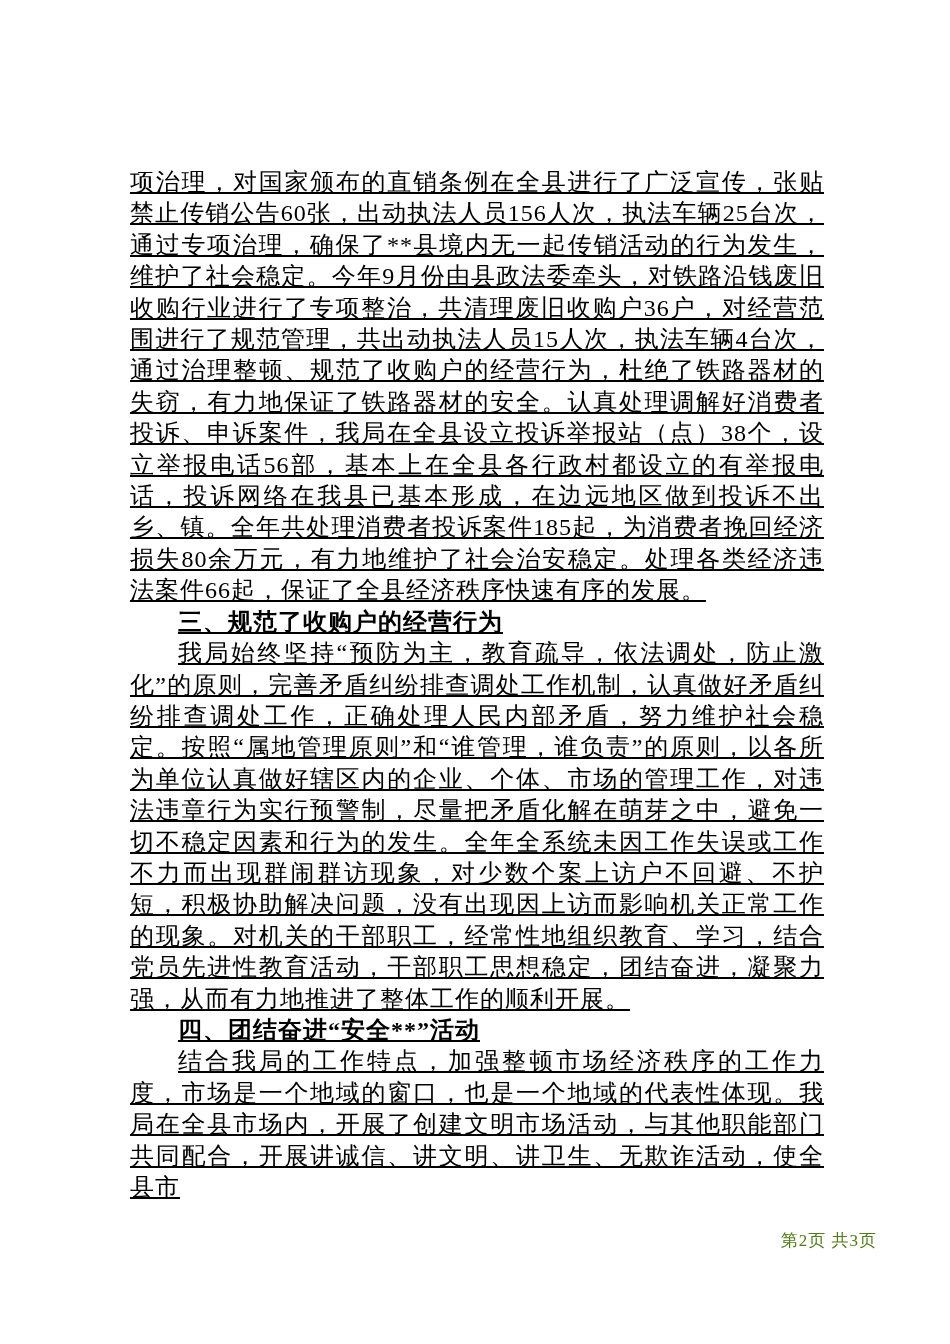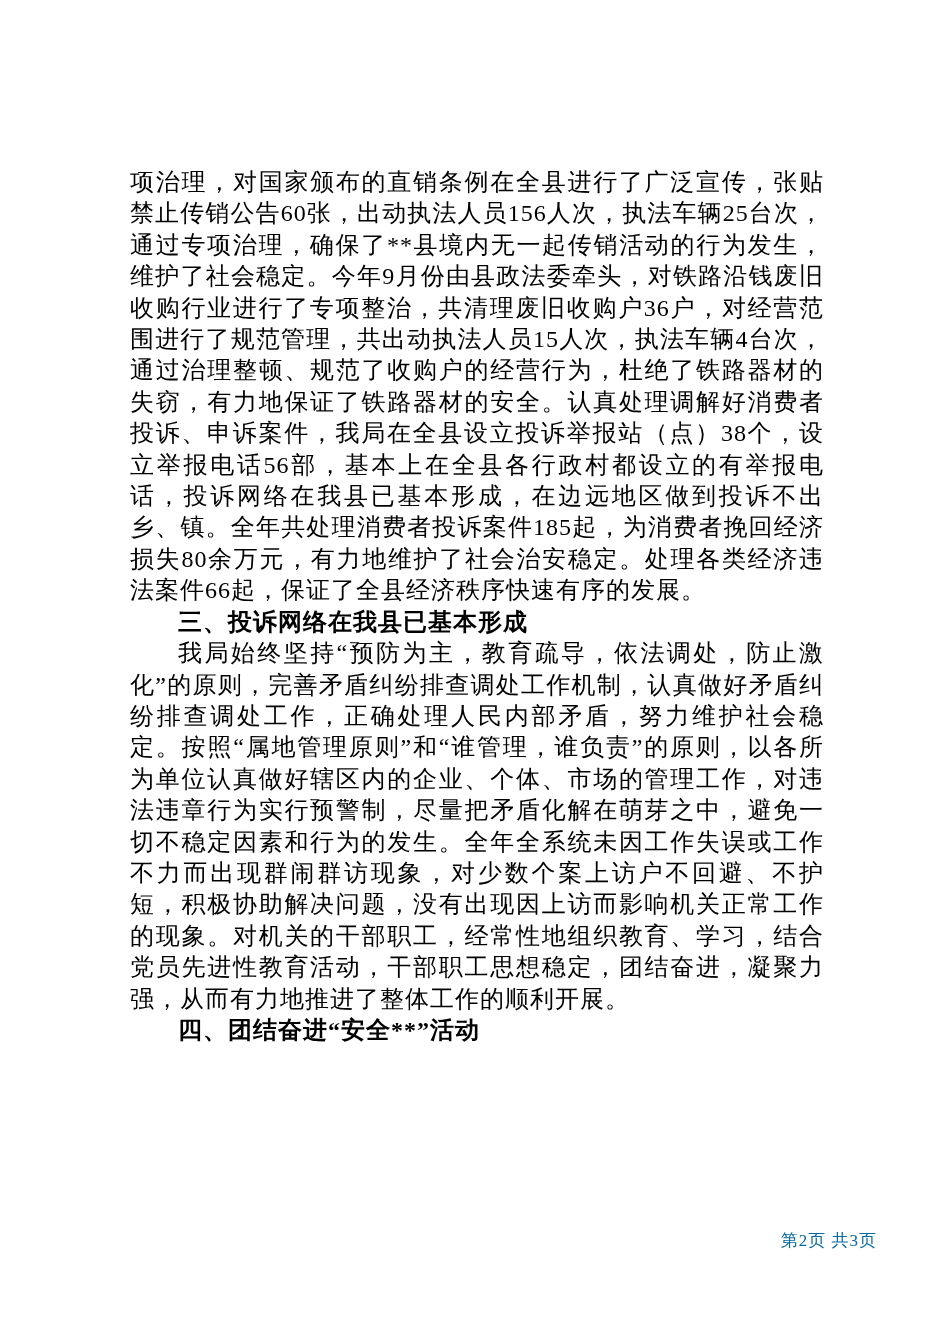--- a/index.html
+++ b/index.html
@@ -25,42 +25,44 @@
     font-size: 24px;
     line-height: 31.4px;
     letter-spacing: 1px;
     text-align: justify;
   }
 
   .content p {
     margin: 0;
     padding: 0;
     text-indent: 2em;
+    text-decoration: underline;
   }
 
   .content p.no-indent { text-indent: 0; }
 
   .content p.heading { font-weight: bold; }
 
   .page-footer {
     position: absolute;
     right: 73px;
     bottom: 92px;
     font-size: 17px;
     letter-spacing: 1px;
-    color: #0369a1;
+    color: #4d7c0f;
   }
 </style>
 </head>
 <body>
 
 <div class="page">
 
   <div class="content">
     <p class="body no-indent">项治理，对国家颁布的直销条例在全县进行了广泛宣传，张贴禁止传销公告60张，出动执法人员156人次，执法车辆25台次，通过专项治理，确保了**县境内无一起传销活动的行为发生，维护了社会稳定。今年9月份由县政法委牵头，对铁路沿钱废旧收购行业进行了专项整治，共清理废旧收购户36户，对经营范围进行了规范管理，共出动执法人员15人次，执法车辆4台次，通过治理整顿、规范了收购户的经营行为，杜绝了铁路器材的失窃，有力地保证了铁路器材的安全。认真处理调解好消费者投诉、申诉案件，我局在全县设立投诉举报站（点）38个，设立举报电话56部，基本上在全县各行政村都设立的有举报电话，投诉网络在我县已基本形成，在边远地区做到投诉不出乡、镇。全年共处理消费者投诉案件185起，为消费者挽回经济损失80余万元，有力地维护了社会治安稳定。处理各类经济违法案件66起，保证了全县经济秩序快速有序的发展。</p>
-    <p class="heading">三、投诉网络在我县已基本形成</p>
+    <p class="heading">三、规范了收购户的经营行为</p>
     <p class="body">我局始终坚持“预防为主，教育疏导，依法调处，防止激化”的原则，完善矛盾纠纷排查调处工作机制，认真做好矛盾纠纷排查调处工作，正确处理人民内部矛盾，努力维护社会稳定。按照“属地管理原则”和“谁管理，谁负责”的原则，以各所为单位认真做好辖区内的企业、个体、市场的管理工作，对违法违章行为实行预警制，尽量把矛盾化解在萌芽之中，避免一切不稳定因素和行为的发生。全年全系统未因工作失误或工作不力而出现群闹群访现象，对少数个案上访户不回避、不护短，积极协助解决问题，没有出现因上访而影响机关正常工作的现象。对机关的干部职工，经常性地组织教育、学习，结合党员先进性教育活动，干部职工思想稳定，团结奋进，凝聚力强，从而有力地推进了整体工作的顺利开展。</p>
     <p class="heading">四、团结奋进“安全**”活动</p>
+    <p class="body">结合我局的工作特点，加强整顿市场经济秩序的工作力度，市场是一个地域的窗口，也是一个地域的代表性体现。我局在全县市场内，开展了创建文明市场活动，与其他职能部门共同配合，开展讲诚信、讲文明、讲卫生、无欺诈活动，使全县市</p>
   </div>
 
   <div class="page-footer">第2页 共3页</div>
 
 </div>
 
 </body></html>

